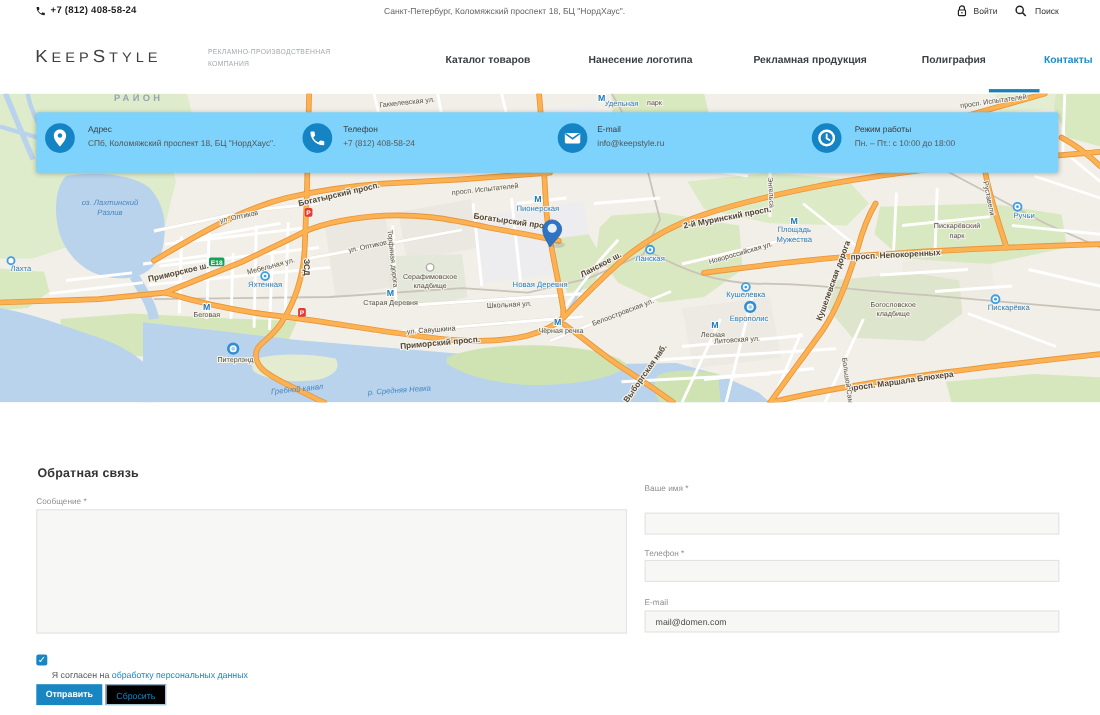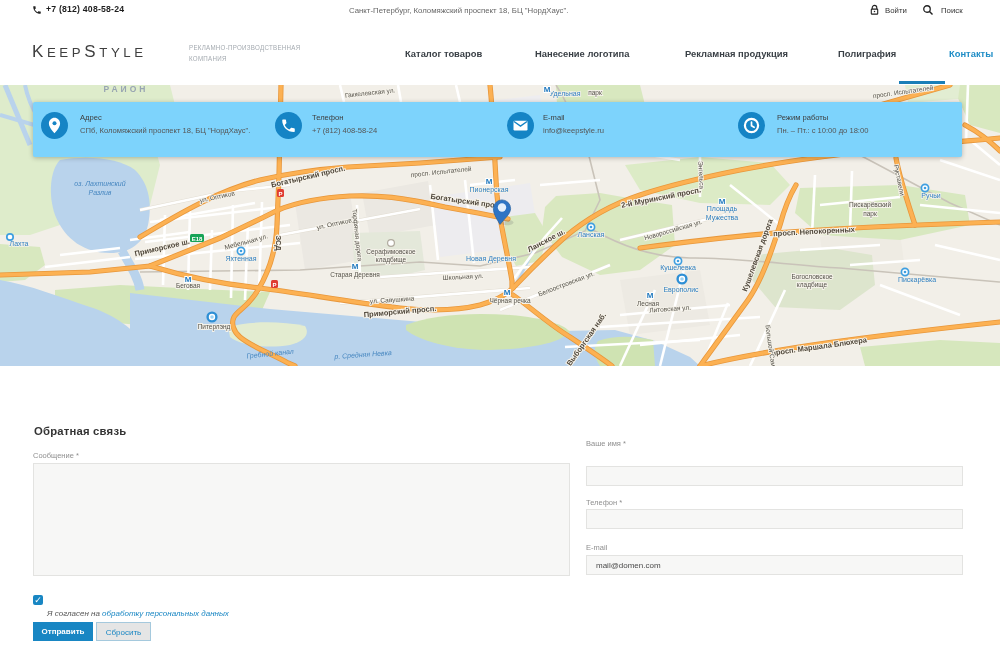--- a/index.html
+++ b/index.html
@@ -28,25 +28,25 @@
 .ci { position:absolute; top:10px; width:27px; height:27px; border-radius:50%; background:#1584c5; }
 .ct { position:absolute; top:11px; font-size:7.6px; color:#464646; }
 .ct b { font-weight:normal; color:#3d3d3d; }
 .ct .sub { display:block; margin-top:3.5px; color:#555; }
 
 #h2 { position:absolute; left:34px; top:425px; font-size:11.3px; font-weight:bold; color:#343434; letter-spacing:0.2px; }
 .flabel { position:absolute; font-size:7.5px; color:#8f8f8f; }
 .fbox { position:absolute; background:#f7f7f6; border:1px solid #e3e3e1; }
 #ph { position:absolute; left:596px; top:561px; font-size:8px; color:#4b4b4b; }
 #chk { position:absolute; left:33px; top:595px; width:10px; height:10px; background:#1886c3; border-radius:2px; color:#fff; font-size:9px; line-height:10px; text-align:center; }
-#agr { position:absolute; left:47px; top:609px; font-size:8px; color:#555;font-style:italic; }
+#agr { position:absolute; left:47px; top:609px; font-size:8px; color:#555; }
 #agr a { color:#1886c3; text-decoration:none; }
 .btn { position:absolute; top:622px; height:19px; font-size:8px; line-height:19px; text-align:center; }
 #btn1 { left:33px; width:60px; background:#1886c3; color:#fff; font-weight:bold; }
-#btn2 { left:96px; width:55px; background:#e5e5e5; color:#1886c3; border:1px solid #a5c9dd; }
+#btn2 { left:96px; width:55px; background:#000000; color:#1886c3; border:1px solid #a5c9dd; }
 svg text { font-family:"Liberation Sans", sans-serif; }
 </style>
 </head>
 <body>
 <div id="page">
   <div id="topbar">
     <svg class="abs" style="left:32px;top:5px" width="10" height="10" viewBox="0 0 24 24">
         <path fill="#222" d="M6.6 10.8c1.4 2.8 3.8 5.1 6.6 6.6l2.2-2.2c.3-.3.7-.4 1-.2 1.1.4 2.3.6 3.6.6.6 0 1 .4 1 1V20c0 .6-.4 1-1 1C10.6 21 3 13.4 3 4c0-.6.4-1 1-1h3.5c.6 0 1 .4 1 1 0 1.2.2 2.4.6 3.6.1.3 0 .7-.2 1l-2.3 2.2z"></path>
       </svg>
     <div id="phone">+7 (812) 408-58-24</div>

